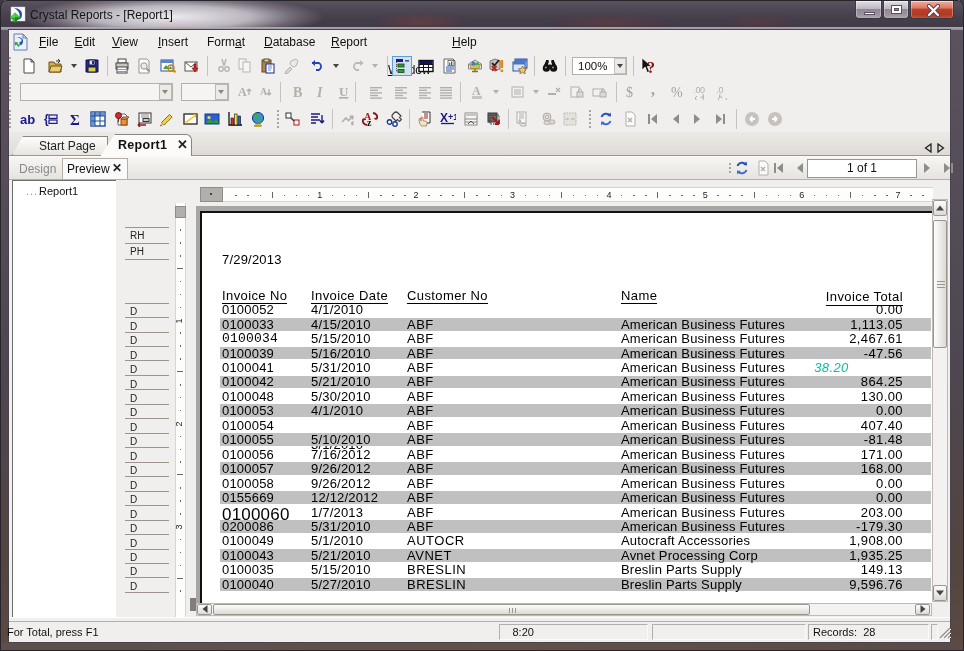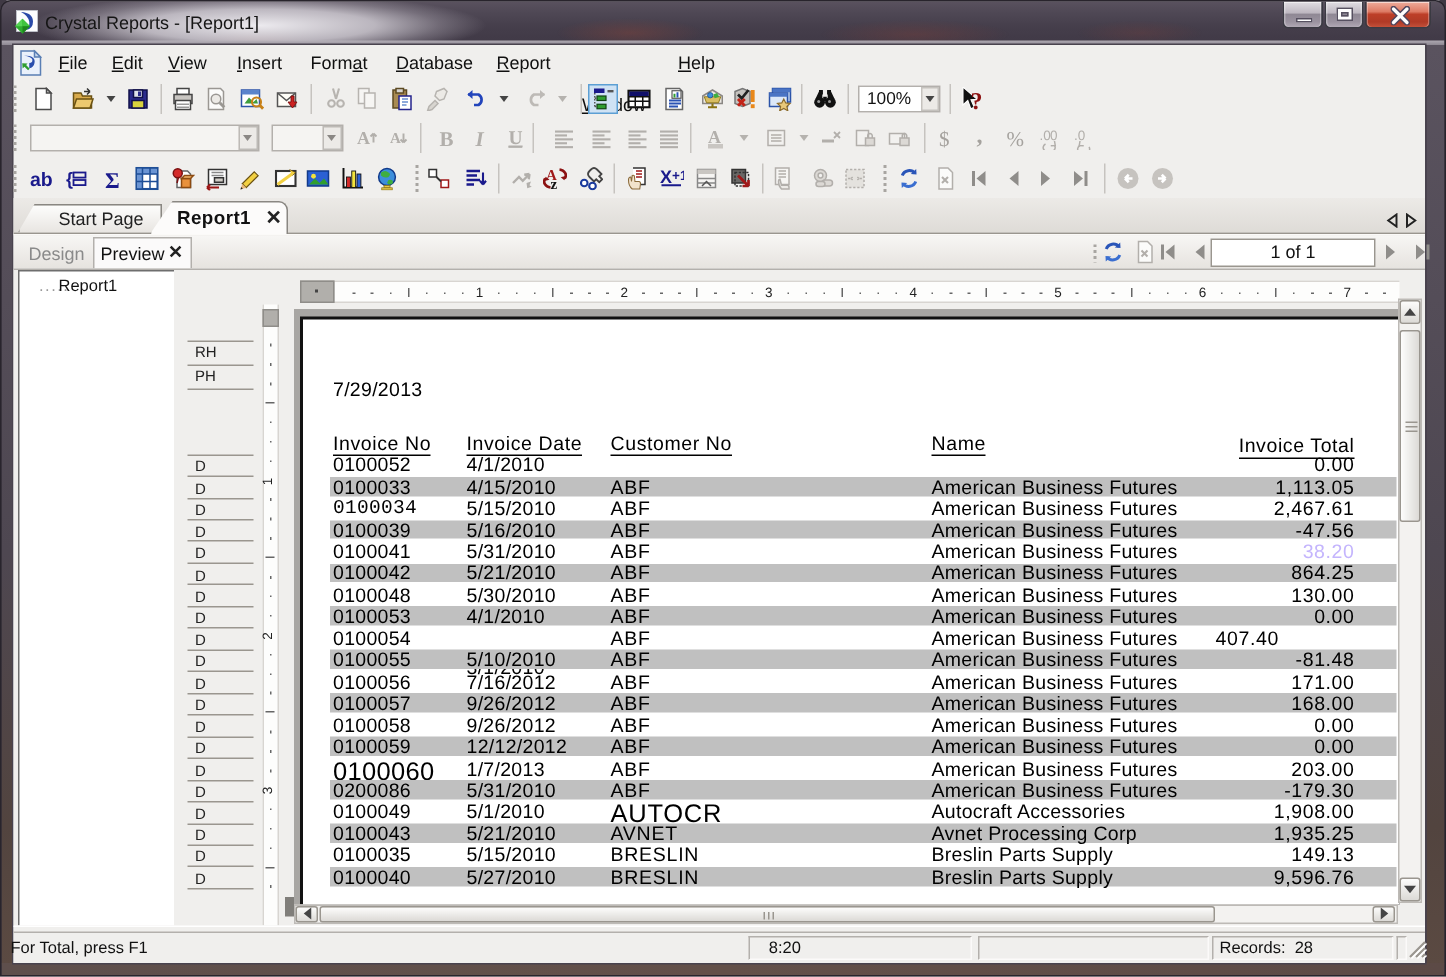--- a/index.html
+++ b/index.html
@@ -808,21 +808,21 @@
     <span style="left:220px;top:346.6px;width:711px;height:12.9px;background:#c0c0c0;"></span>
     <span class="t" style="left:222px;top:345.5px;font-size:13px;letter-spacing:0.2px;color:#000;">0100039</span>
     <span class="t" style="left:311px;top:345.5px;font-size:13px;letter-spacing:0.2px;color:#000;">5/16/2010</span>
     <span class="t" style="left:407px;top:345.5px;font-size:13px;letter-spacing:0.5px;color:#000;">ABF</span>
     <span class="t" style="left:621px;top:345.5px;font-size:13px;letter-spacing:0.2px;color:#000;">American Business Futures</span>
     <span style="left:760px;top:345.5px;width:143px;text-align:right;font-size:13px;letter-spacing:0.4px;color:#000;white-space:pre;">-47.56</span>
     <span class="t" style="left:222px;top:360.0px;font-size:13px;letter-spacing:0.2px;color:#000;">0100041</span>
     <span class="t" style="left:311px;top:360.0px;font-size:13px;letter-spacing:0.2px;color:#000;">5/31/2010</span>
     <span class="t" style="left:407px;top:360.0px;font-size:13px;letter-spacing:0.5px;color:#000;">ABF</span>
     <span class="t" style="left:621px;top:360.0px;font-size:13px;letter-spacing:0.2px;color:#000;">American Business Futures</span>
-    <span style="left:760px;top:360.0px;width:143px;text-align:right;font-size:13px;letter-spacing:0.4px;color:#c4b5fd;white-space:pre;">38.20</span>
+    <span style="left:760px;top:360.0px;width:143px;text-align:center;font-size:13px;letter-spacing:0.4px;color:#14b8a6;white-space:pre;font-style:italic;">38.20</span>
     <span style="left:220px;top:375.6px;width:711px;height:12.9px;background:#c0c0c0;"></span>
     <span class="t" style="left:222px;top:374.4px;font-size:13px;letter-spacing:0.2px;color:#000;">0100042</span>
     <span class="t" style="left:311px;top:374.4px;font-size:13px;letter-spacing:0.2px;color:#000;">5/21/2010</span>
     <span class="t" style="left:407px;top:374.4px;font-size:13px;letter-spacing:0.5px;color:#000;">ABF</span>
     <span class="t" style="left:621px;top:374.4px;font-size:13px;letter-spacing:0.2px;color:#000;">American Business Futures</span>
     <span style="left:760px;top:374.4px;width:143px;text-align:right;font-size:13px;letter-spacing:0.4px;color:#000;white-space:pre;">864.25</span>
     <span class="t" style="left:222px;top:388.9px;font-size:13px;letter-spacing:0.2px;color:#000;">0100048</span>
     <span class="t" style="left:311px;top:388.9px;font-size:13px;letter-spacing:0.2px;color:#000;">5/30/2010</span>
     <span class="t" style="left:407px;top:388.9px;font-size:13px;letter-spacing:0.5px;color:#000;">ABF</span>
     <span class="t" style="left:621px;top:388.9px;font-size:13px;letter-spacing:0.2px;color:#000;">American Business Futures</span>
@@ -830,21 +830,21 @@
     <span style="left:220px;top:404.4px;width:711px;height:12.9px;background:#c0c0c0;"></span>
     <span class="t" style="left:222px;top:403.3px;font-size:13px;letter-spacing:0.2px;color:#000;">0100053</span>
     <span class="t" style="left:311px;top:403.3px;font-size:13px;letter-spacing:0.2px;color:#000;">4/1/2010</span>
     <span class="t" style="left:407px;top:403.3px;font-size:13px;letter-spacing:0.5px;color:#000;">ABF</span>
     <span class="t" style="left:621px;top:403.3px;font-size:13px;letter-spacing:0.2px;color:#000;">American Business Futures</span>
     <span style="left:760px;top:403.3px;width:143px;text-align:right;font-size:13px;letter-spacing:0.4px;color:#000;white-space:pre;">0.00</span>
     <span class="t" style="left:222px;top:417.8px;font-size:13px;letter-spacing:0.2px;color:#000;">0100054</span>
     <span class="t" style="left:311px;top:437px;font-size:13px;letter-spacing:0.2px;color:#000;">3/1/2010</span>
     <span class="t" style="left:407px;top:417.8px;font-size:13px;letter-spacing:0.5px;color:#000;">ABF</span>
     <span class="t" style="left:621px;top:417.8px;font-size:13px;letter-spacing:0.2px;color:#000;">American Business Futures</span>
-    <span style="left:760px;top:417.8px;width:143px;text-align:center;font-size:13px;letter-spacing:0.4px;color:#000;white-space:pre;">407.40</span>
+    <span style="left:760px;top:417.8px;width:143px;text-align:right;font-size:13px;letter-spacing:0.4px;color:#000;white-space:pre;">407.40</span>
     <span style="left:220px;top:433.4px;width:711px;height:12.9px;background:#c0c0c0;"></span>
     <span class="t" style="left:222px;top:432.2px;font-size:13px;letter-spacing:0.2px;color:#000;">0100055</span>
     <span class="t" style="left:311px;top:432.2px;font-size:13px;letter-spacing:0.2px;color:#000;">5/10/2010</span>
     <span class="t" style="left:407px;top:432.2px;font-size:13px;letter-spacing:0.5px;color:#000;">ABF</span>
     <span class="t" style="left:621px;top:432.2px;font-size:13px;letter-spacing:0.2px;color:#000;">American Business Futures</span>
     <span style="left:760px;top:432.2px;width:143px;text-align:right;font-size:13px;letter-spacing:0.4px;color:#000;white-space:pre;">-81.48</span>
     <span class="t" style="left:222px;top:446.7px;font-size:13px;letter-spacing:0.2px;color:#000;">0100056</span>
     <span class="t" style="left:311px;top:446.7px;font-size:13px;letter-spacing:0.2px;color:#000;">7/16/2012</span>
     <span class="t" style="left:407px;top:446.7px;font-size:13px;letter-spacing:0.5px;color:#000;">ABF</span>
     <span class="t" style="left:621px;top:446.7px;font-size:13px;letter-spacing:0.2px;color:#000;">American Business Futures</span>
@@ -854,39 +854,39 @@
     <span class="t" style="left:311px;top:461.1px;font-size:13px;letter-spacing:0.2px;color:#000;">9/26/2012</span>
     <span class="t" style="left:407px;top:461.1px;font-size:13px;letter-spacing:0.5px;color:#000;">ABF</span>
     <span class="t" style="left:621px;top:461.1px;font-size:13px;letter-spacing:0.2px;color:#000;">American Business Futures</span>
     <span style="left:760px;top:461.1px;width:143px;text-align:right;font-size:13px;letter-spacing:0.4px;color:#000;white-space:pre;">168.00</span>
     <span class="t" style="left:222px;top:475.6px;font-size:13px;letter-spacing:0.2px;color:#000;">0100058</span>
     <span class="t" style="left:311px;top:475.6px;font-size:13px;letter-spacing:0.2px;color:#000;">9/26/2012</span>
     <span class="t" style="left:407px;top:475.6px;font-size:13px;letter-spacing:0.5px;color:#000;">ABF</span>
     <span class="t" style="left:621px;top:475.6px;font-size:13px;letter-spacing:0.2px;color:#000;">American Business Futures</span>
     <span style="left:760px;top:475.6px;width:143px;text-align:right;font-size:13px;letter-spacing:0.4px;color:#000;white-space:pre;">0.00</span>
     <span style="left:220px;top:491.1px;width:711px;height:12.9px;background:#c0c0c0;"></span>
-    <span class="t" style="left:222px;top:490.0px;font-size:13px;letter-spacing:0.2px;color:#000;">0100059</span>
+    <span class="t" style="left:222px;top:490.0px;font-size:13px;letter-spacing:0.2px;color:#000;">0155669</span>
     <span class="t" style="left:311px;top:490.0px;font-size:13px;letter-spacing:0.2px;color:#000;">12/12/2012</span>
     <span class="t" style="left:407px;top:490.0px;font-size:13px;letter-spacing:0.5px;color:#000;">ABF</span>
     <span class="t" style="left:621px;top:490.0px;font-size:13px;letter-spacing:0.2px;color:#000;">American Business Futures</span>
     <span style="left:760px;top:490.0px;width:143px;text-align:right;font-size:13px;letter-spacing:0.4px;color:#000;white-space:pre;">0.00</span>
     <span class="t" style="left:222px;top:504.5px;font-size:17px;letter-spacing:0.2px;color:#000;">0100060</span>
     <span class="t" style="left:311px;top:504.5px;font-size:13px;letter-spacing:0.2px;color:#000;">1/7/2013</span>
     <span class="t" style="left:407px;top:504.5px;font-size:13px;letter-spacing:0.5px;color:#000;">ABF</span>
     <span class="t" style="left:621px;top:504.5px;font-size:13px;letter-spacing:0.2px;color:#000;">American Business Futures</span>
     <span style="left:760px;top:504.5px;width:143px;text-align:right;font-size:13px;letter-spacing:0.4px;color:#000;white-space:pre;">203.00</span>
     <span style="left:220px;top:520.0px;width:711px;height:12.9px;background:#c0c0c0;"></span>
     <span class="t" style="left:222px;top:518.9px;font-size:13px;letter-spacing:0.2px;color:#000;">0200086</span>
     <span class="t" style="left:311px;top:518.9px;font-size:13px;letter-spacing:0.2px;color:#000;">5/31/2010</span>
     <span class="t" style="left:407px;top:518.9px;font-size:13px;letter-spacing:0.5px;color:#000;">ABF</span>
     <span class="t" style="left:621px;top:518.9px;font-size:13px;letter-spacing:0.2px;color:#000;">American Business Futures</span>
     <span style="left:760px;top:518.9px;width:143px;text-align:right;font-size:13px;letter-spacing:0.4px;color:#000;white-space:pre;">-179.30</span>
     <span class="t" style="left:222px;top:533.4px;font-size:13px;letter-spacing:0.2px;color:#000;">0100049</span>
     <span class="t" style="left:311px;top:533.4px;font-size:13px;letter-spacing:0.2px;color:#000;">5/1/2010</span>
-    <span class="t" style="left:407px;top:533.4px;font-size:17px;letter-spacing:0.5px;color:#000;">AUTOCR</span>
+    <span class="t" style="left:407px;top:533.4px;font-size:13px;letter-spacing:0.5px;color:#000;">AUTOCR</span>
     <span class="t" style="left:621px;top:533.4px;font-size:13px;letter-spacing:0.2px;color:#000;">Autocraft Accessories</span>
     <span style="left:760px;top:533.4px;width:143px;text-align:right;font-size:13px;letter-spacing:0.4px;color:#000;white-space:pre;">1,908.00</span>
     <span style="left:220px;top:549.0px;width:711px;height:12.9px;background:#c0c0c0;"></span>
     <span class="t" style="left:222px;top:547.9px;font-size:13px;letter-spacing:0.2px;color:#000;">0100043</span>
     <span class="t" style="left:311px;top:547.9px;font-size:13px;letter-spacing:0.2px;color:#000;">5/21/2010</span>
     <span class="t" style="left:407px;top:547.9px;font-size:13px;letter-spacing:0.5px;color:#000;">AVNET</span>
     <span class="t" style="left:621px;top:547.9px;font-size:13px;letter-spacing:0.2px;color:#000;">Avnet Processing Corp</span>
     <span style="left:760px;top:547.9px;width:143px;text-align:right;font-size:13px;letter-spacing:0.4px;color:#000;white-space:pre;">1,935.25</span>
     <span class="t" style="left:222px;top:562.3px;font-size:13px;letter-spacing:0.2px;color:#000;">0100035</span>
     <span class="t" style="left:311px;top:562.3px;font-size:13px;letter-spacing:0.2px;color:#000;">5/15/2010</span>

